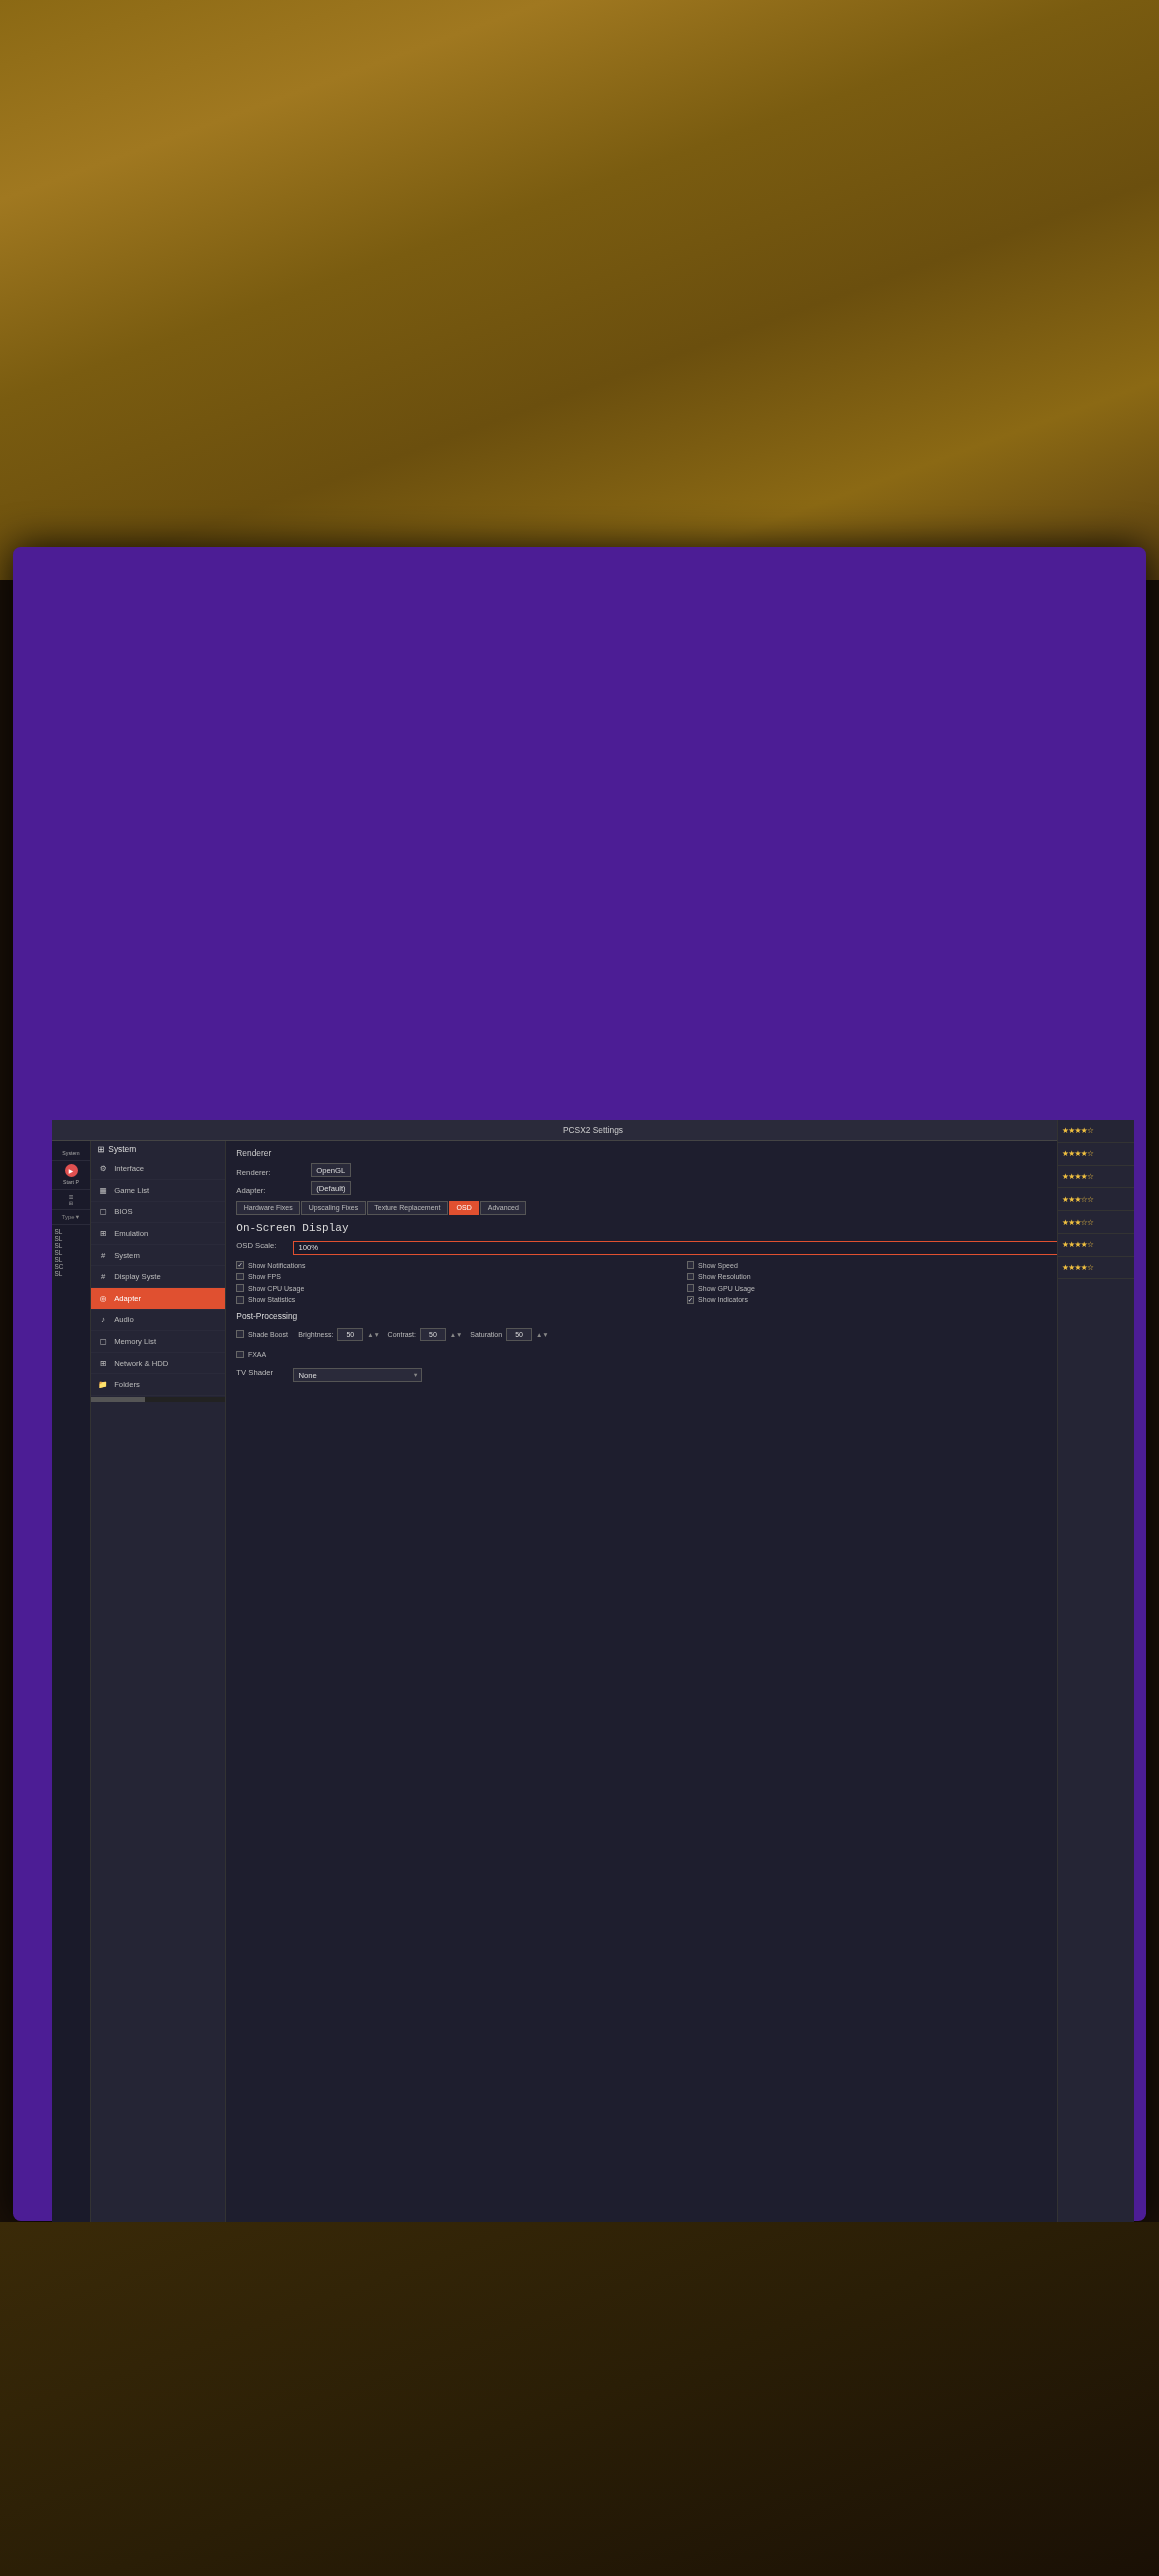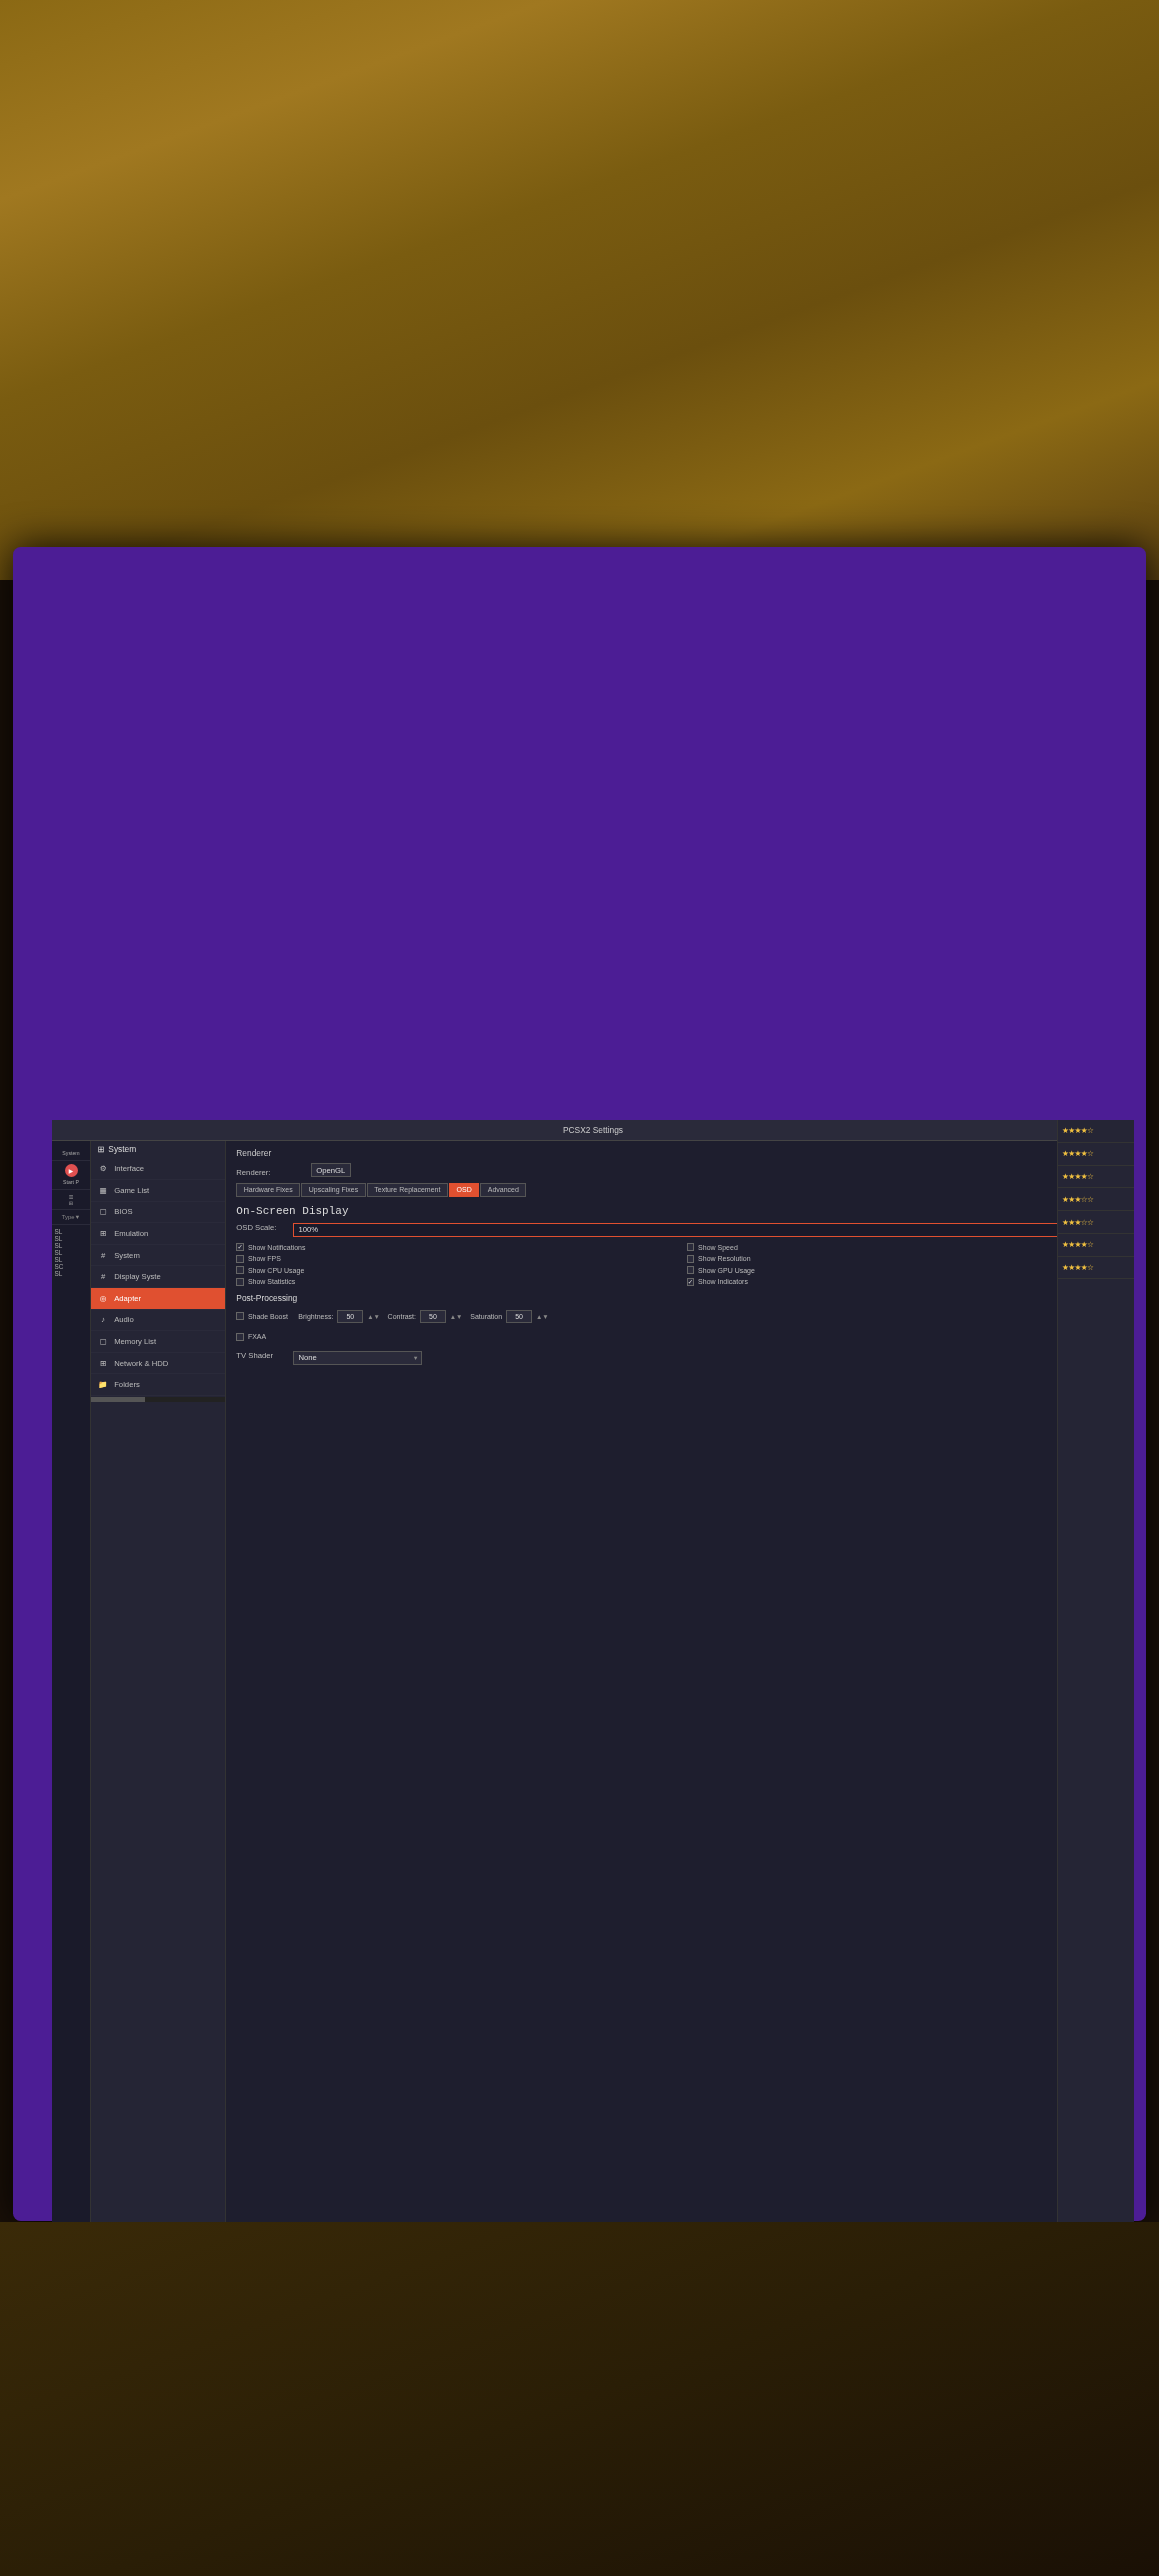--- a/index.html
+++ b/index.html
@@ -532,20 +532,28 @@
 
           <div class="form-row">
             <span class="form-label">Renderer:</span>
             <div class="select-wrapper">
               <select class="form-select">
                 <option>OpenGL</option>
               </select>
             </div>
           </div>
 
+          <div class="form-row">
+            <span class="form-label">Adapter:</span>
+            <div class="select-wrapper">
+              <select class="form-select">
+                <option>(Default)</option>
+              </select>
+            </div>
+          </div>
 
           <div class="tabs-row">
             <button class="tab-btn">Hardware Fixes</button>
             <button class="tab-btn">Upscaling Fixes</button>
             <button class="tab-btn">Texture Replacement</button>
             <button class="tab-btn active">OSD</button>
             <button class="tab-btn">Advanced</button>
           </div>
 
           <div class="osd-section-title">On-Screen Display</div>

